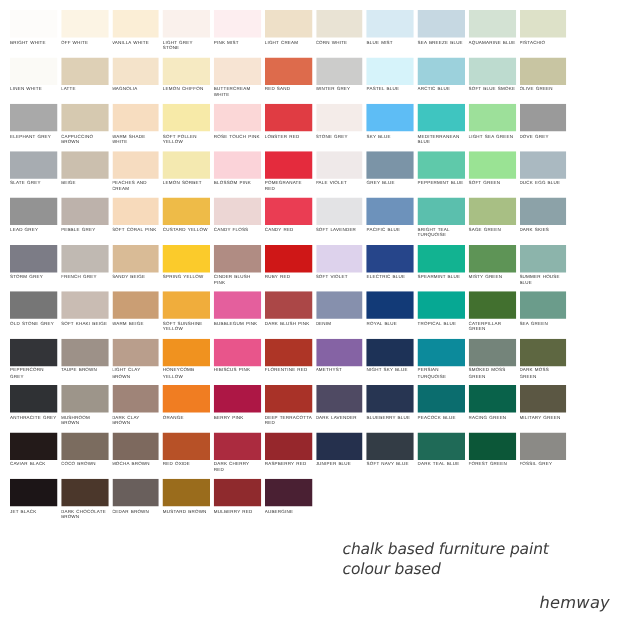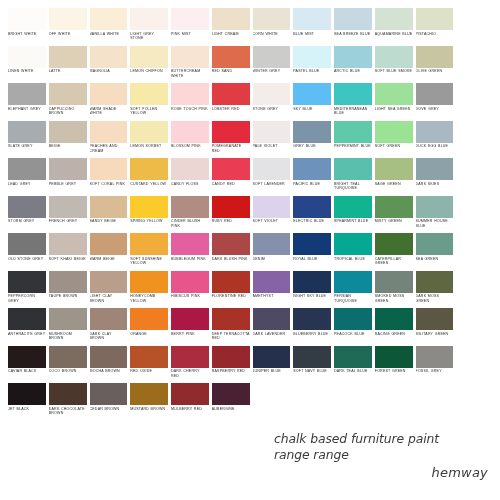--- a/index.html
+++ b/index.html
@@ -68,21 +68,21 @@
     font-size: 12.4px;
     line-height: 16px;
     color: #3c3c3c;
     font-weight: 300;
     letter-spacing: -0.1px;
     white-space: pre-line;
   }
   .brand {
     position: absolute;
     right: 12px;
-    bottom: 20px;
+    bottom: 10px;
     font-family: "DejaVu Sans", sans-serif;
     font-style: italic;
     font-size: 13px;
     color: #3c3c3c;
     letter-spacing: 0.2px;
   }
 </style>
 </head>
 <body>
 
@@ -491,16 +491,16 @@
         </div><div class="cell empty">
           <span class="swatch" style="background: rgb(255, 255, 255);"></span>
           <span class="swatch-label"></span>
         </div><div class="cell empty">
           <span class="swatch" style="background: rgb(255, 255, 255);"></span>
           <span class="swatch-label"></span>
         </div></div>
     </div>
   <div class="footer">
     <div class="tagline">chalk based furniture paint
-range range</div>
+colour based</div>
     <div class="brand">hemway</div>
   </div>
 </div>
 
 </body></html>

